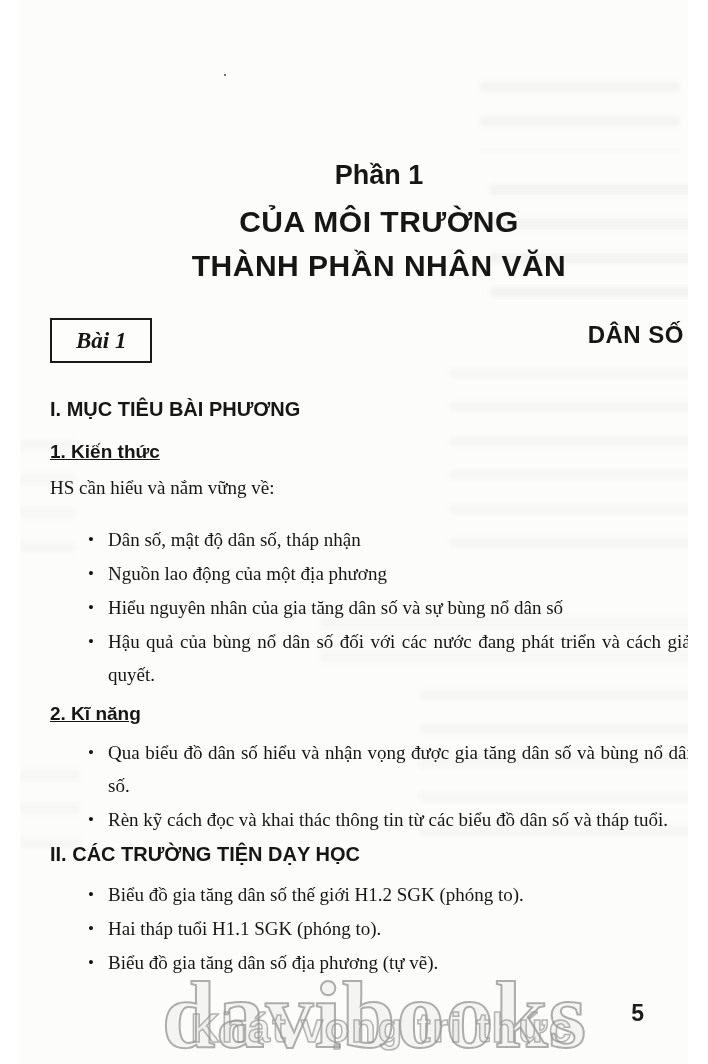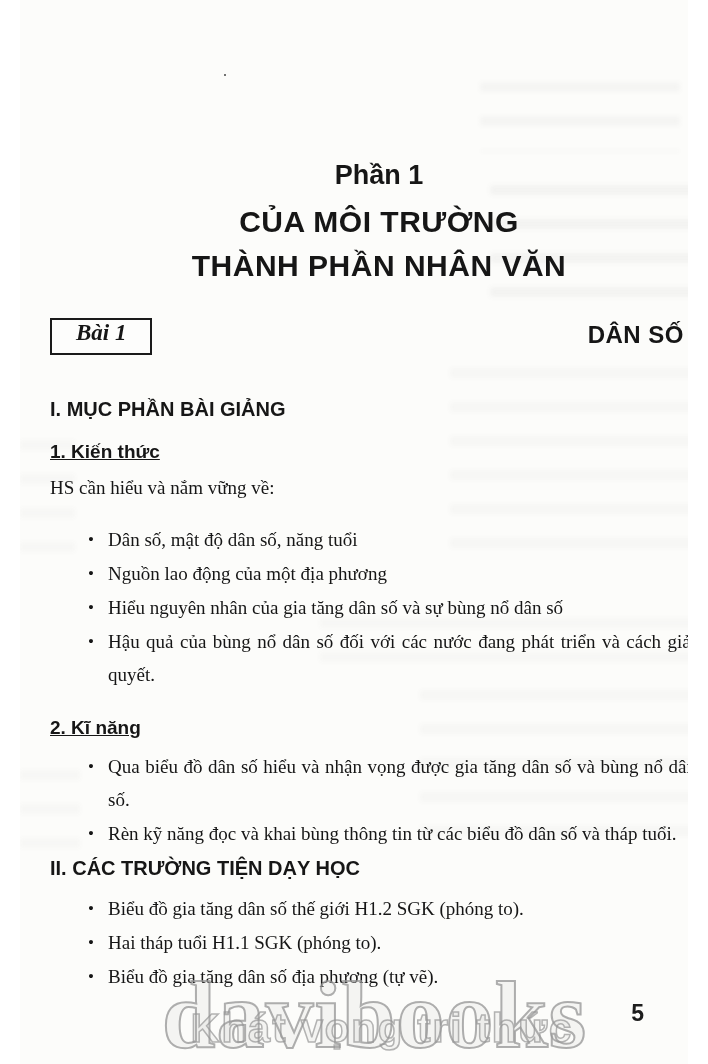--- a/index.html
+++ b/index.html
@@ -42,37 +42,37 @@
   .content{position:relative;width:646px;margin:0 0 0 30px;}
 
   .part-header{padding-top:158px;text-align:center;transform:translateX(6px);}
   .part-label{font-family:"Liberation Sans", sans-serif;font-weight:bold;font-size:27px;line-height:34px;}
   .part-title{font-family:"Liberation Sans", sans-serif;font-weight:bold;font-size:30px;line-height:44px;margin-top:8px;letter-spacing:.5px;}
 
   .lesson-row{position:relative;margin-top:30px;height:46px;}
   .lesson-badge{
     position:absolute;left:0;top:0;
     border:2px solid #1a1a1a;
-    padding:0 24px 7px 24px;
+    padding:8px 24px 7px 24px;
     font-family:"Liberation Serif", serif;
     font-style:italic;font-weight:bold;font-size:23px;line-height:26px;
     background:#fdfdfc;
   }
   .lesson-title{
     position:absolute;left:0;right:0;top:3px;
     text-align:right;transform:translateX(-12px);
     font-family:"Liberation Sans", sans-serif;
     font-weight:bold;font-size:24px;letter-spacing:.5px;
   }
 
   .h-roman{font-family:"Liberation Sans", sans-serif;font-weight:bold;font-size:20px;line-height:26px;margin:0;}
   .h-sub{font-family:"Liberation Sans", sans-serif;font-weight:bold;font-size:19px;line-height:26px;margin:0;text-decoration:underline;}
   .m-h1{margin-top:32px;}
   .m-sub1{margin-top:17px;}
-  .m-sub2{margin-top:24px;}
+  .m-sub2{margin-top:10px;}
   .m-h2{margin-top:5px;}
 
   .intro{font-size:19px;line-height:33px;margin-top:6px;}
 
   ul.blist{list-style:none;margin:2px 0 0 0;padding:0;}
   ul.blist.tight{margin-top:9px;}
   ul.blist.last{margin-top:11px;}
   ul.blist li{
     position:relative;
     padding-left:58px;
@@ -131,30 +131,30 @@
         <div>CỦA MÔI TRƯỜNG</div>
         <div>THÀNH PHẦN NHÂN VĂN</div>
       </div>
     </header>
 
     <div class="lesson-row">
       <span class="lesson-badge">Bài 1</span>
       <span class="lesson-title">DÂN SỐ</span>
     </div>
 
-    <h2 class="h-roman m-h1">I. MỤC PHẦN BÀI GIẢNG</h2>
+    <h2 class="h-roman m-h1">I. MỤC TIÊU BÀI PHƯƠNG</h2>
 
     <h3 class="h-sub m-sub1">1. Kiến thức</h3>
 
     <p class="intro">HS cần hiểu và nắm vững về:</p>
 
     <ul class="blist">
       <li>
         <span class="blt">•</span>
-        <span class="btext">Dân số, mật độ dân số, năng tuổi</span>
+        <span class="btext">Dân số, mật độ dân số, tháp nhận</span>
       </li>
       <li>
         <span class="blt">•</span>
         <span class="btext">Nguồn lao động của một địa phương</span>
       </li>
       <li>
         <span class="blt">•</span>
         <span class="btext">Hiểu nguyên nhân của gia tăng dân số và sự bùng nổ dân số</span>
       </li>
       <li>
@@ -165,21 +165,21 @@
 
     <h3 class="h-sub m-sub2">2. Kĩ năng</h3>
 
     <ul class="blist tight">
       <li>
         <span class="blt">•</span>
         <span class="btext">Qua biểu đồ dân số hiểu và nhận vọng được gia tăng dân số và bùng nổ dân số.</span>
       </li>
       <li>
         <span class="blt">•</span>
-        <span class="btext">Rèn kỹ năng đọc và khai bùng thông tin từ các biểu đồ dân số và tháp tuổi.</span>
+        <span class="btext">Rèn kỹ cách đọc và khai thác thông tin từ các biểu đồ dân số và tháp tuổi.</span>
       </li>
     </ul>
 
     <h2 class="h-roman m-h2">II. CÁC TRƯỜNG TIỆN DẠY HỌC</h2>
 
     <ul class="blist last">
       <li>
         <span class="blt">•</span>
         <span class="btext">Biểu đồ gia tăng dân số thế giới H1.2 SGK (phóng to).</span>
       </li>

